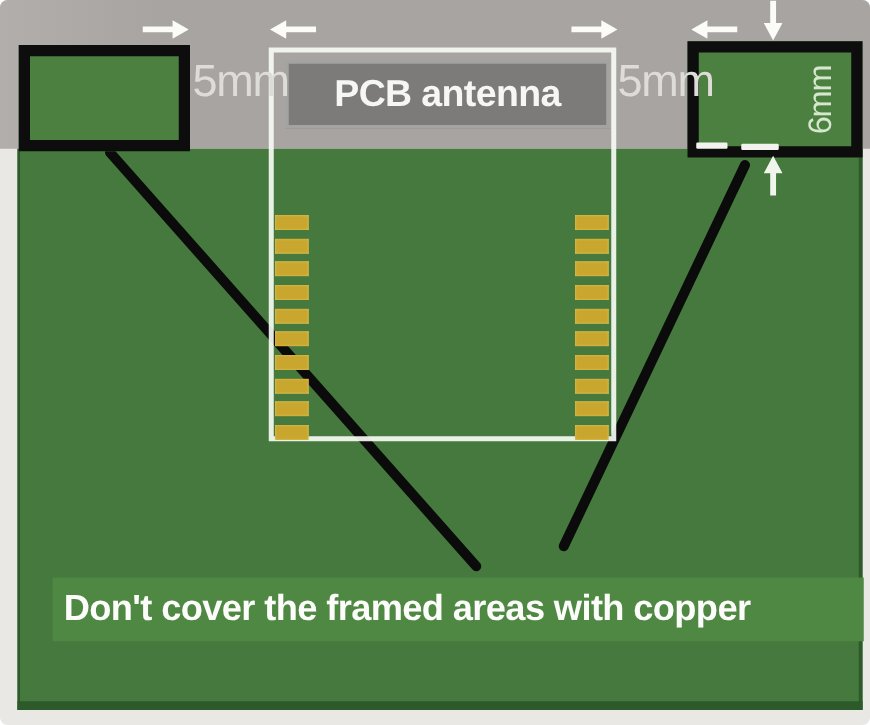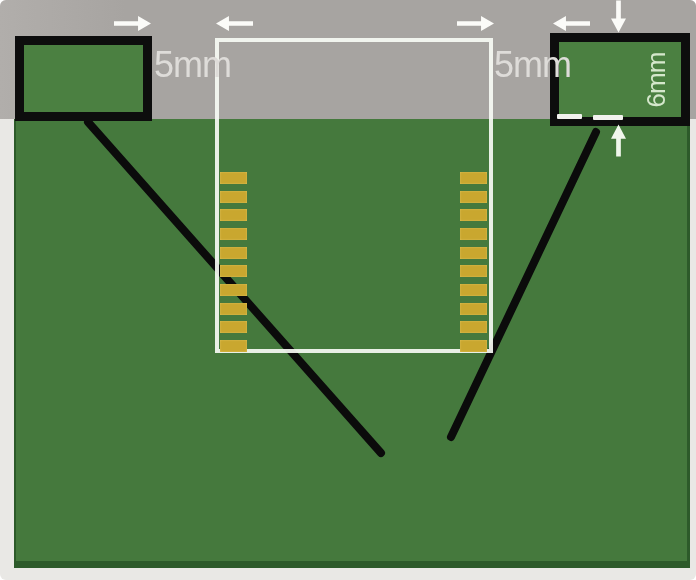--- a/index.html
+++ b/index.html
@@ -89,28 +89,34 @@
 </style>
 </head>
 <body>
 
 <div class="page">
 
   <div class="gray-strip"></div>
 
   <div class="board"></div>
 
+  <div class="note-band">
+    <span class="note-text">Don't cover the framed areas with copper</span>
+  </div>
 
   <svg class="callouts" viewBox="0 0 696 580">
     <line x1="88" y1="122" x2="381" y2="453" stroke="#0b0b0b" stroke-width="8" stroke-linecap="round"></line>
     <line x1="596" y1="132" x2="451" y2="437" stroke="#0b0b0b" stroke-width="8" stroke-linecap="round"></line>
   </svg>
 
   <div class="antenna-outline"></div>
 
+  <div class="antenna-label-box">
+    <span class="antenna-label">PCB antenna</span>
+  </div>
 
   <div class="pads pads-left">
       <div class="pad"></div>
       <div class="pad"></div>
       <div class="pad"></div>
       <div class="pad"></div>
       <div class="pad"></div>
       <div class="pad"></div>
       <div class="pad"></div>
       <div class="pad"></div>

